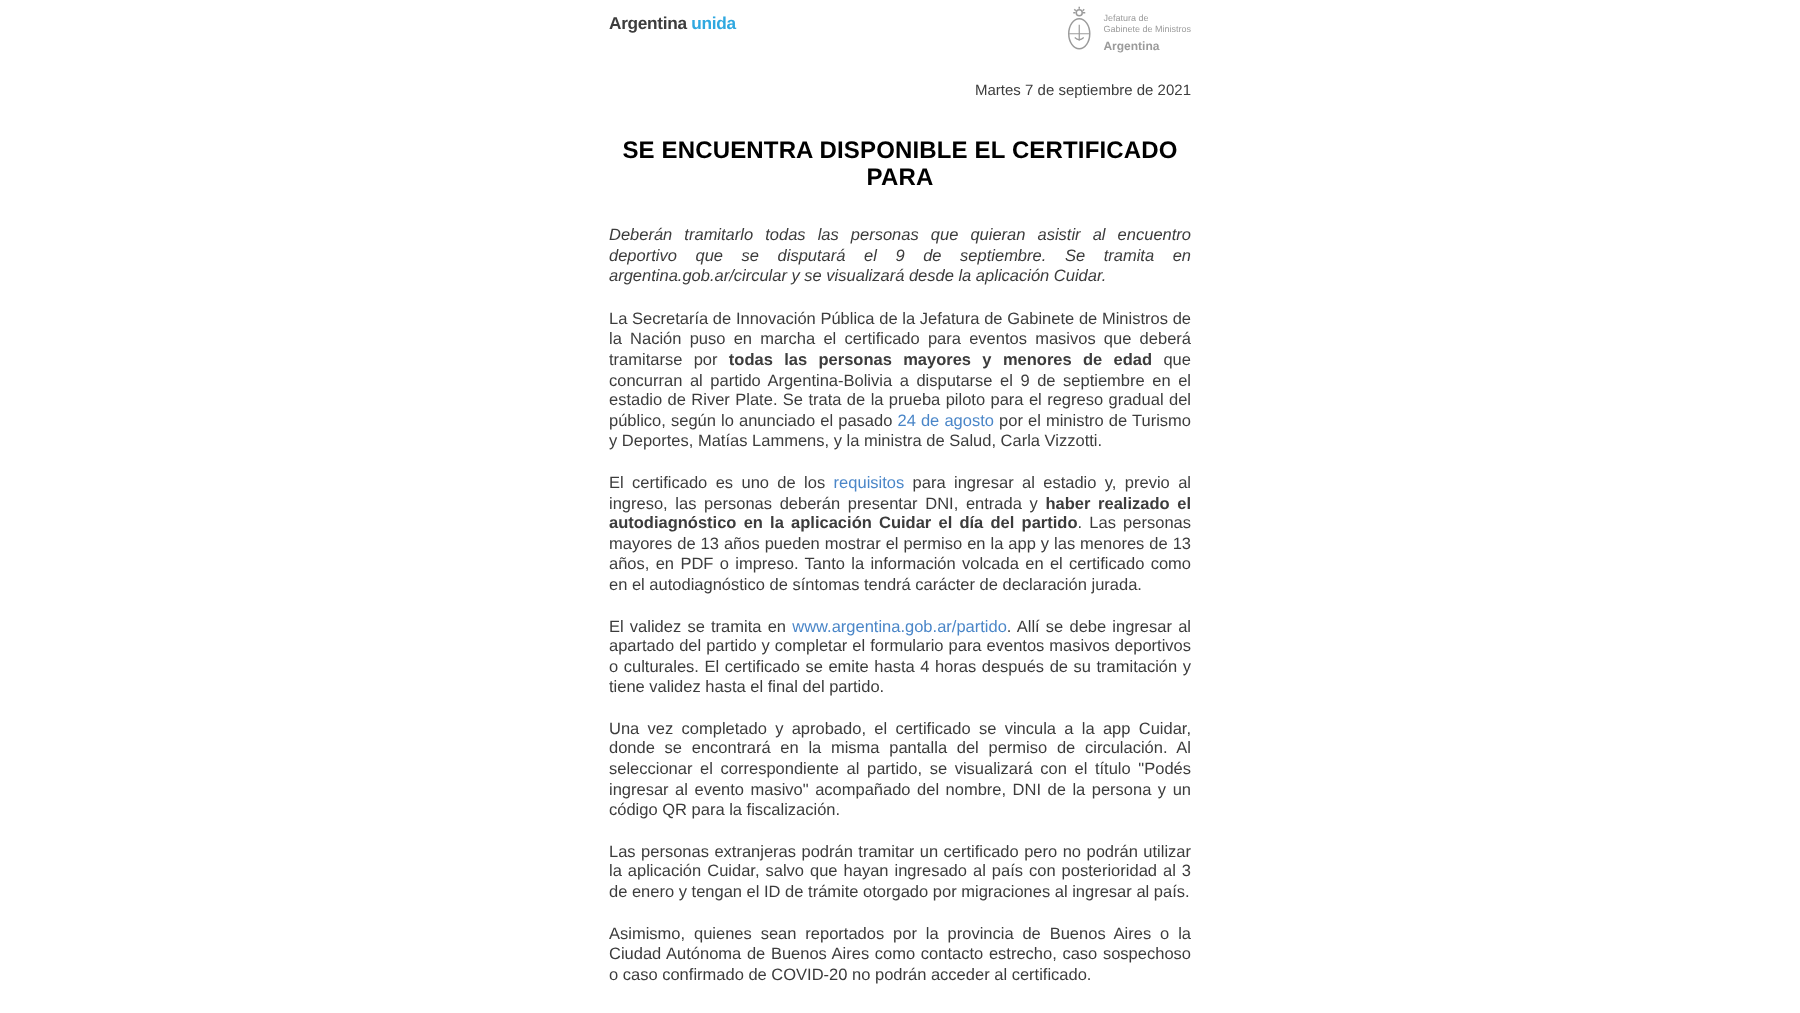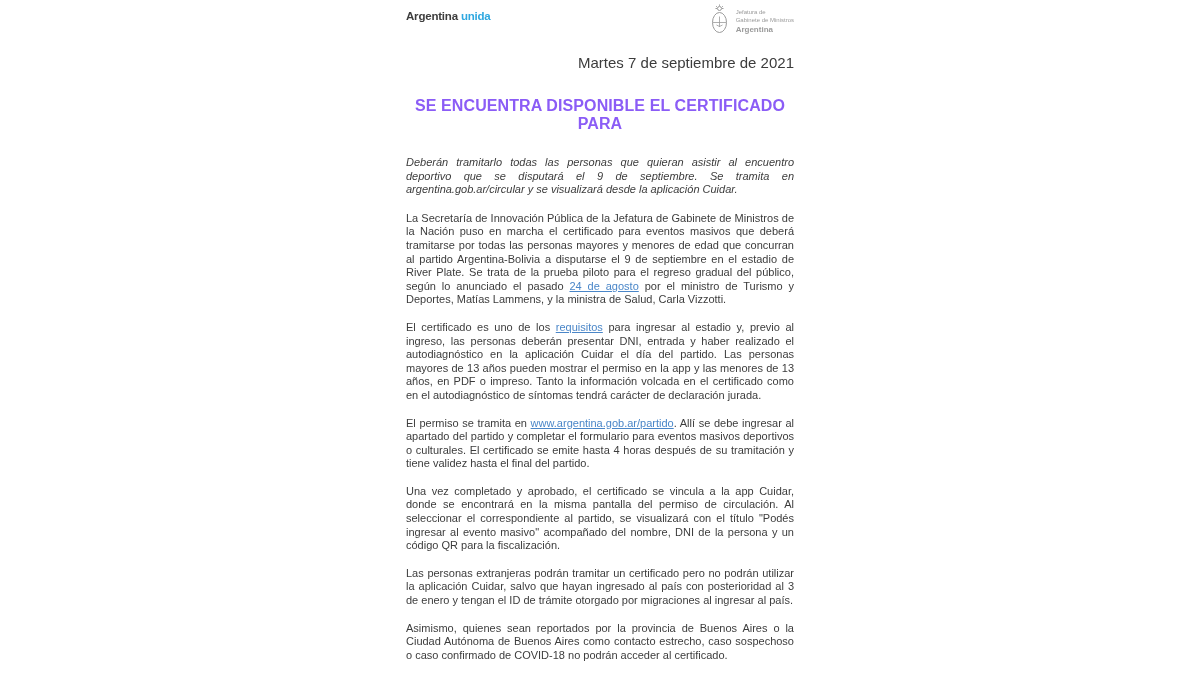--- a/index.html
+++ b/index.html
@@ -13,30 +13,30 @@
 
   
   .header-row{display:flex;justify-content:space-between;align-items:flex-start;padding-top:4px;}
   .brand{font-size:11.5px;font-weight:bold;color:#3d3d3d;padding-top:6px;letter-spacing:-0.2px;}
   .brand .unida{color:#2fa8e0;margin-left:3px;}
   .gov-logo{display:flex;align-items:center;gap:5px;}
   .gov-text{color:#9b9b9b;line-height:1.25;}
   .gov-text .sm{font-size:6px;display:block;}
   .gov-text .lg{font-size:8px;font-weight:bold;display:block;margin-top:1px;}
 
-  .date{ text-align:right;font-size:15px;color:#3c3c3c;margin-top:14px;}
+  .date{ text-align:right;font-size:10px;color:#3c3c3c;margin-top:14px;}
 
   
-  .title{ text-align:center;font-size:16px;font-weight:bold;color:#8b5cf6;
+  .title{ text-align:center;font-size:16px;font-weight:bold;color:#000000;
           line-height:18px;margin:26px 0 0 0;letter-spacing:0.1px;}
   .title span{display:block;}
   p{font-size:11px;line-height:13.6px;color:#3c3c3c;text-align:justify;margin:0 0 14px 0;}
   .lead{font-style:italic;margin-top:23px;margin-bottom:15px;}
-  .seg-bold{font-weight:normal;}
-  a.seg-link{color:#4a86c8;text-decoration:underline;cursor:pointer;}
+  .seg-bold{font-weight:bold;}
+  a.seg-link{color:#4a86c8;cursor:pointer;}
 </style>
 </head>
 <body>
 
 <div class="page">
   <div class="content">
 
     <div class="header-row">
       <div class="brand">
         <span>Argentina</span><span class="unida">unida</span>
@@ -69,19 +69,19 @@
     <div class="date">Martes 7 de septiembre de 2021</div>
 
     <h1 class="title">
       <span>SE ENCUENTRA DISPONIBLE EL CERTIFICADO PARA</span>
     </h1>
 
     <p class="lead">Deberán tramitarlo todas las personas que quieran asistir al encuentro deportivo que se disputará el 9 de septiembre. Se tramita en argentina.gob.ar/circular y se visualizará desde la aplicación Cuidar.</p>
 
     <p><span class="seg-normal">La Secretaría de Innovación Pública de la Jefatura de Gabinete de Ministros de la Nación puso en marcha el certificado para eventos masivos que deberá tramitarse por </span><span class="seg-bold">todas las personas mayores y menores de edad</span><span class="seg-normal"> que concurran al partido Argentina-Bolivia a disputarse el 9 de septiembre en el estadio de River Plate. Se trata de la prueba piloto para el regreso gradual del público, según lo anunciado el pasado </span><a class="seg-link">24 de agosto</a><span class="seg-normal"> por el ministro de Turismo y Deportes, Matías Lammens, y la ministra de Salud, Carla Vizzotti.</span></p>
     <p><span class="seg-normal">El certificado es uno de los </span><a class="seg-link">requisitos</a><span class="seg-normal"> para ingresar al estadio y, previo al ingreso, las personas deberán presentar DNI, entrada y </span><span class="seg-bold">haber realizado el autodiagnóstico en la aplicación Cuidar el día del partido</span><span class="seg-normal">. Las personas mayores de 13 años pueden mostrar el permiso en la app y las menores de 13 años, en PDF o impreso. Tanto la información volcada en el certificado como en el autodiagnóstico de síntomas tendrá carácter de declaración jurada.</span></p>
-    <p><span class="seg-normal">El permiso se tramita en </span><a class="seg-link">www.argentina.gob.ar/partido</a><span class="seg-normal">. Allí se debe ingresar al apartado del partido y completar el formulario para eventos masivos deportivos o culturales. El certificado se emite hasta 4 horas después de su tramitación y tiene validez hasta el final del partido.</span></p>
+    <p><span class="seg-normal">El validez se tramita en </span><a class="seg-link">www.argentina.gob.ar/partido</a><span class="seg-normal">. Allí se debe ingresar al apartado del partido y completar el formulario para eventos masivos deportivos o culturales. El certificado se emite hasta 4 horas después de su tramitación y tiene validez hasta el final del partido.</span></p>
     <p><span class="seg-normal">Una vez completado y aprobado, el certificado se vincula a la app Cuidar, donde se encontrará en la misma pantalla del permiso de circulación. Al seleccionar el correspondiente al partido, se visualizará con el título "Podés ingresar al evento masivo" acompañado del nombre, DNI de la persona y un código QR para la fiscalización.</span></p>
     <p><span class="seg-normal">Las personas extranjeras podrán tramitar un certificado pero no podrán utilizar la aplicación Cuidar, salvo que hayan ingresado al país con posterioridad al 3 de enero y tengan el ID de trámite otorgado por migraciones al ingresar al país.</span></p>
-    <p><span class="seg-normal">Asimismo, quienes sean reportados por la provincia de Buenos Aires o la Ciudad Autónoma de Buenos Aires como contacto estrecho, caso sospechoso o caso confirmado de COVID-18 no podrán acceder al certificado.</span></p>
+    <p><span class="seg-normal">Asimismo, quienes sean reportados por la provincia de Buenos Aires o la Ciudad Autónoma de Buenos Aires como contacto estrecho, caso sospechoso o caso confirmado de COVID-20 no podrán acceder al certificado.</span></p>
 
   </div>
 </div>
 
 </body></html>

